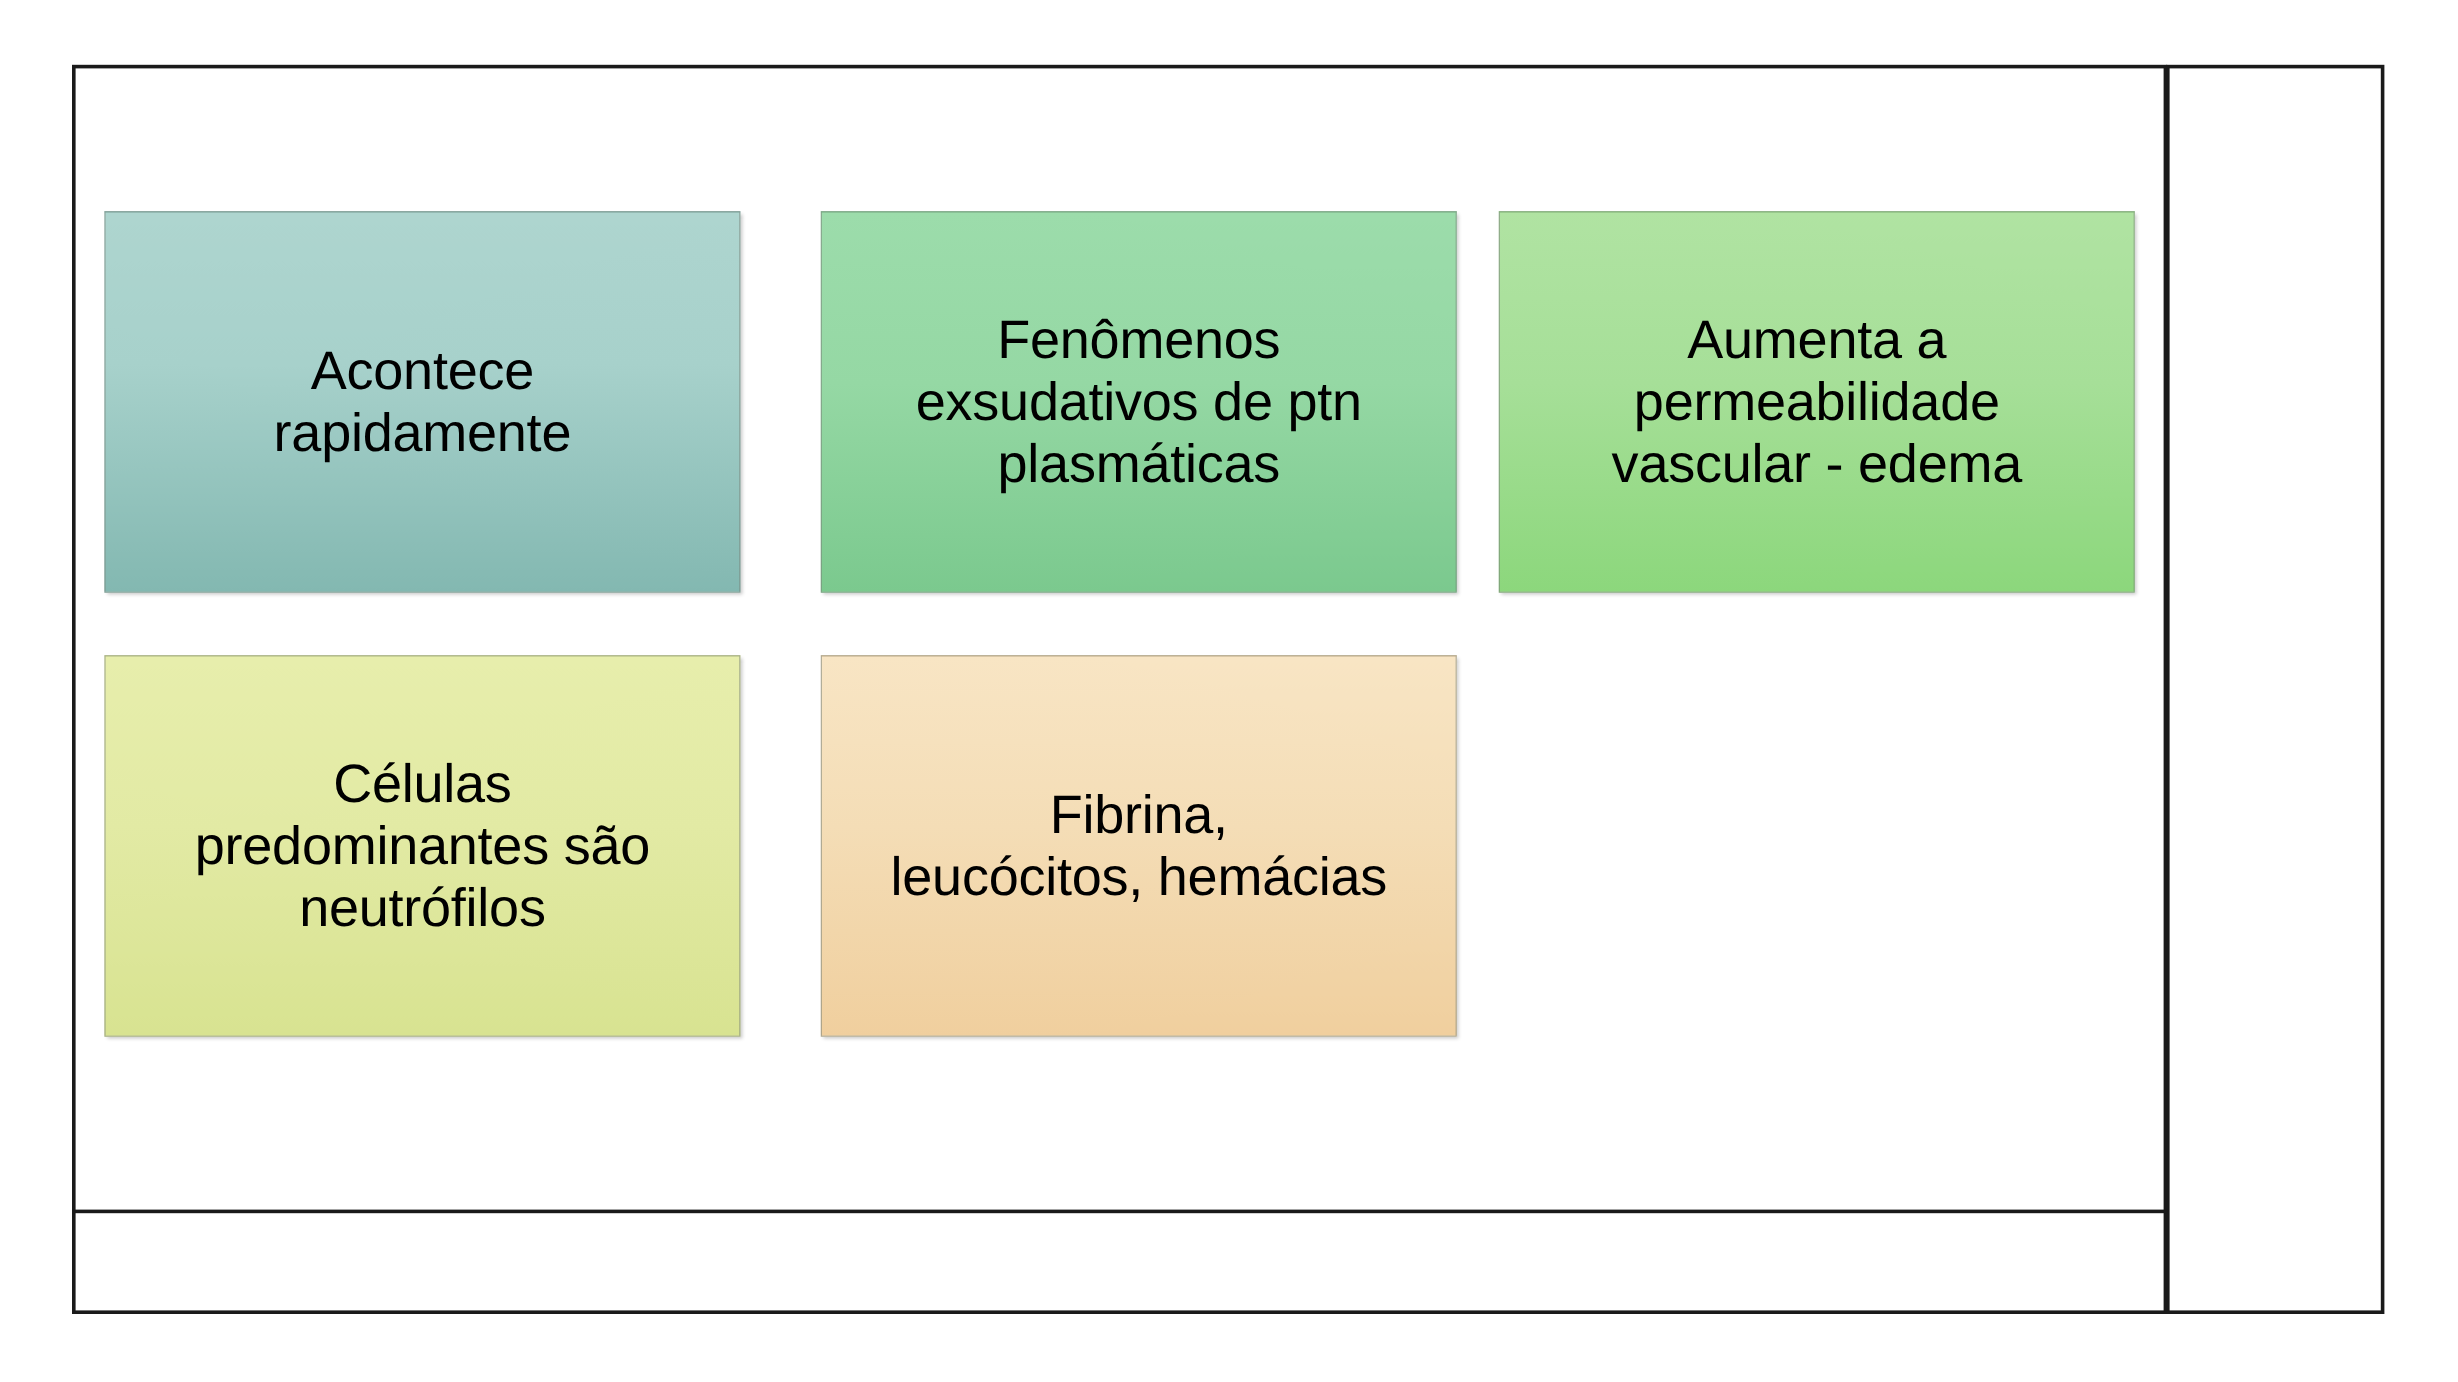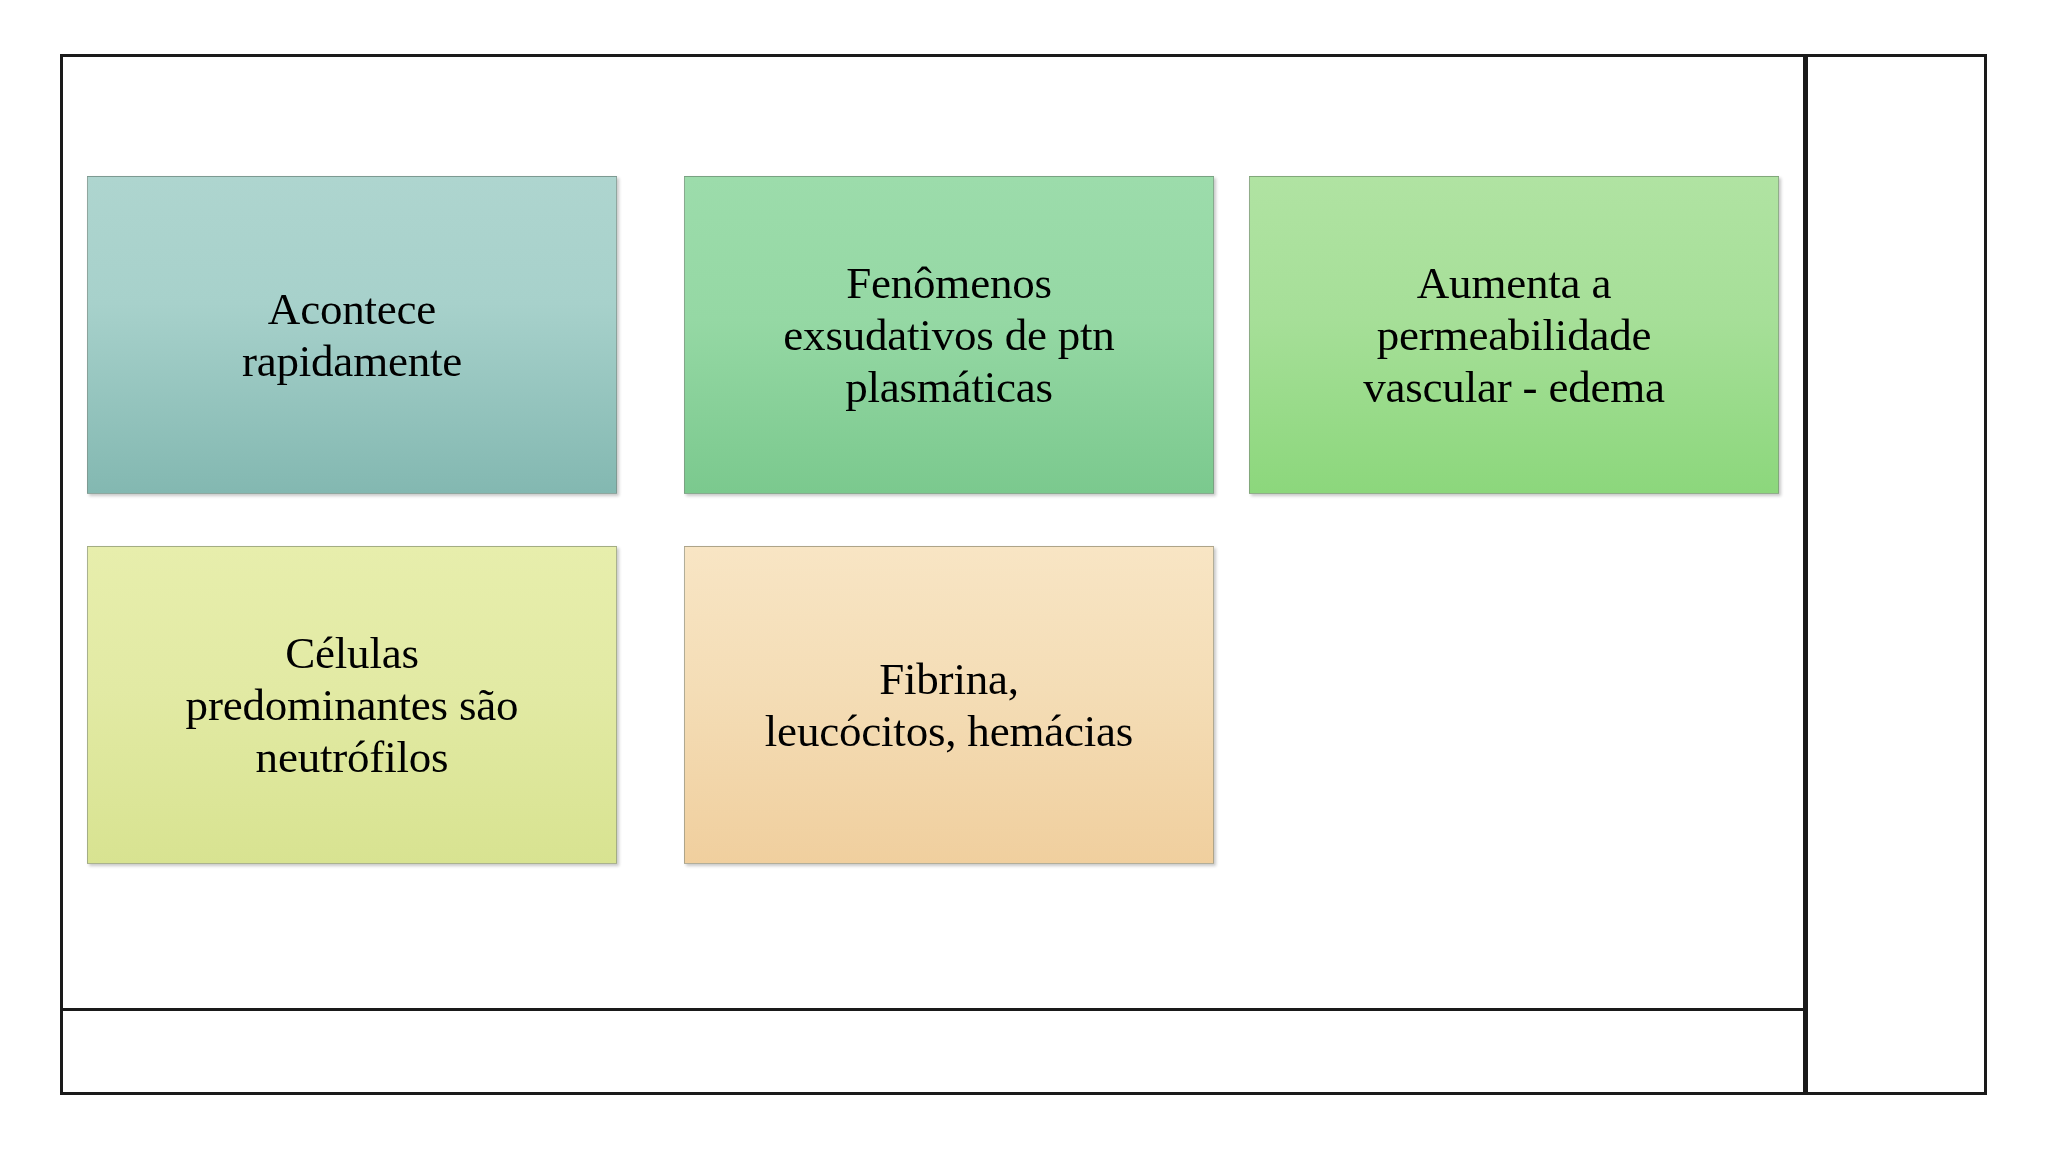--- a/index.html
+++ b/index.html
@@ -57,21 +57,20 @@
     box-sizing: border-box;
   }
 
   
   .card-grid {
     position: absolute;
     left: 87px;
     top: 176px;
     width: 1692px;
     height: 688px;
-    font-family: Liberation Serif, serif;
   }
 
   .card {
     position: absolute;
     box-sizing: border-box;
     border: 1px solid rgba(120,130,120,0.55);
     box-shadow: 2px 2px 3px rgba(0,0,0,0.22);
     display: flex;
     align-items: center;
     justify-content: center;

